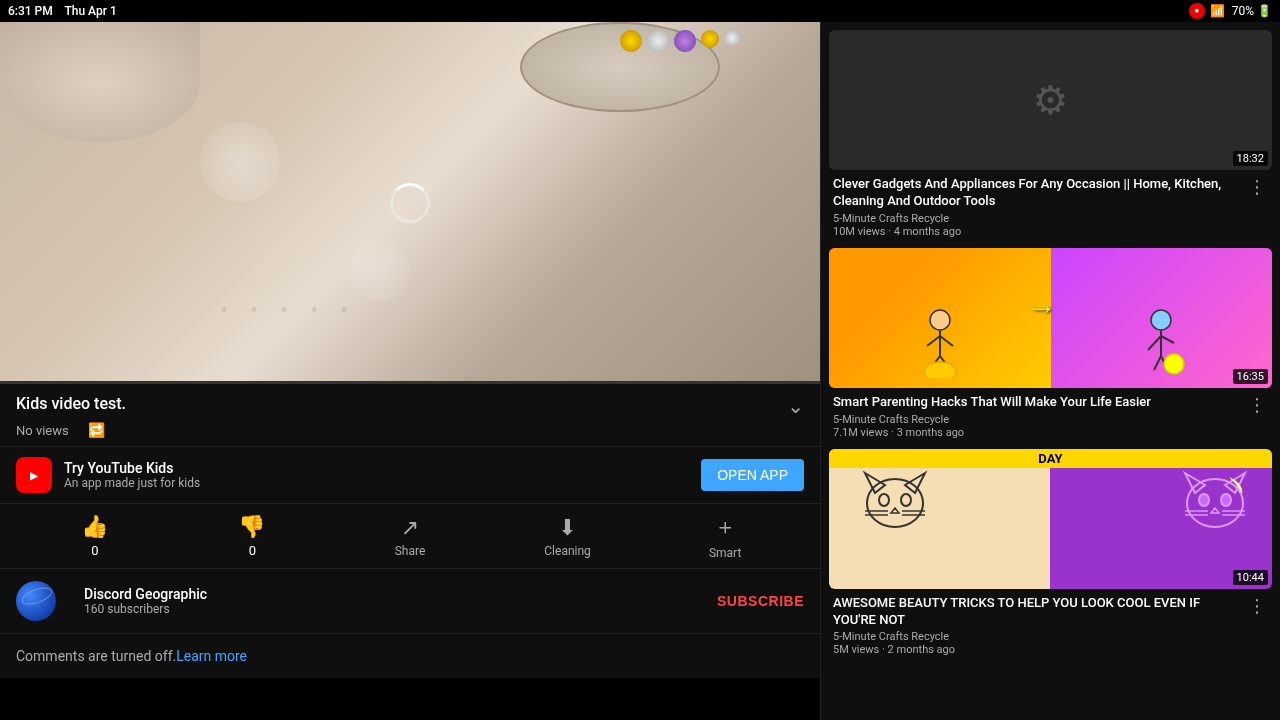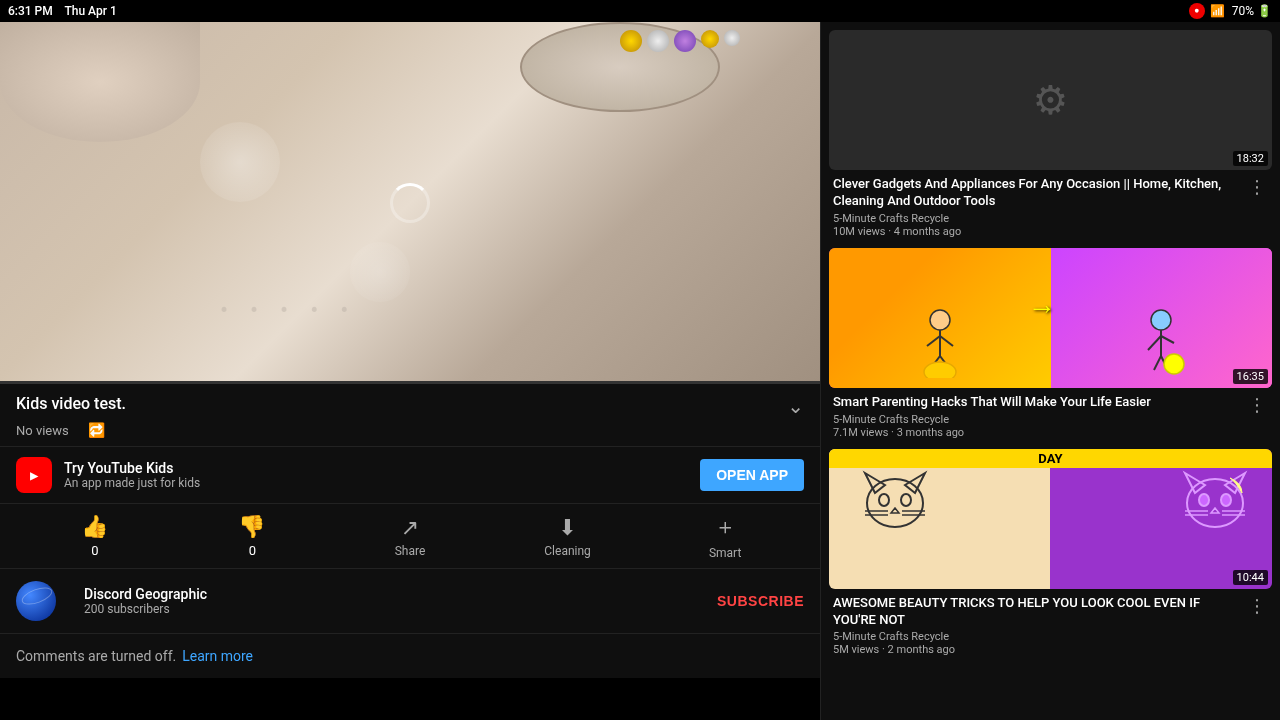--- a/index.html
+++ b/index.html
@@ -180,21 +180,21 @@
       font-size: 12px;
       color: #aaa;
     }
     .open-app-btn {
       background: #3ea6ff;
       color: #fff;
       border: none;
       border-radius: 4px;
       padding: 8px 16px;
       font-size: 14px;
-      font-weight: 700;
+      font-weight: 400;
       cursor: pointer;
     }
 
     
     .action-buttons {
       background: #0f0f0f;
       padding: 8px 16px;
       display: flex;
       align-items: center;
       justify-content: space-around;
@@ -263,21 +263,20 @@
       cursor: pointer;
       letter-spacing: 0.5px;
     }
 
     
     .comments-off {
       background: #0f0f0f;
       padding: 14px 16px;
       display: flex;
       align-items: center;
-      gap: 6px;
     }
     .comments-text {
       font-size: 14px;
       color: #aaa;
     }
     .learn-more-link {
       font-size: 14px;
       color: #3ea6ff;
       text-decoration: none;
       cursor: pointer;
@@ -533,21 +532,21 @@
         <span class="icon">＋</span>
         <span class="label">Smart</span>
       </div>
     </div>
 
     <div class="channel-info">
       <div class="channel-left">
         <div class="channel-avatar avatar-globe"></div>
         <div>
           <div class="channel-name">Discord Geographic</div>
-          <div class="subscriber-count">200 subscribers</div>
+          <div class="subscriber-count">160 subscribers</div>
         </div>
       </div>
       <button class="subscribe-btn">SUBSCRIBE</button>
     </div>
 
     <div class="comments-off">
       <span class="comments-text">Comments are turned off.</span>
       <span class="learn-more-link">Learn more</span>
     </div>
 

